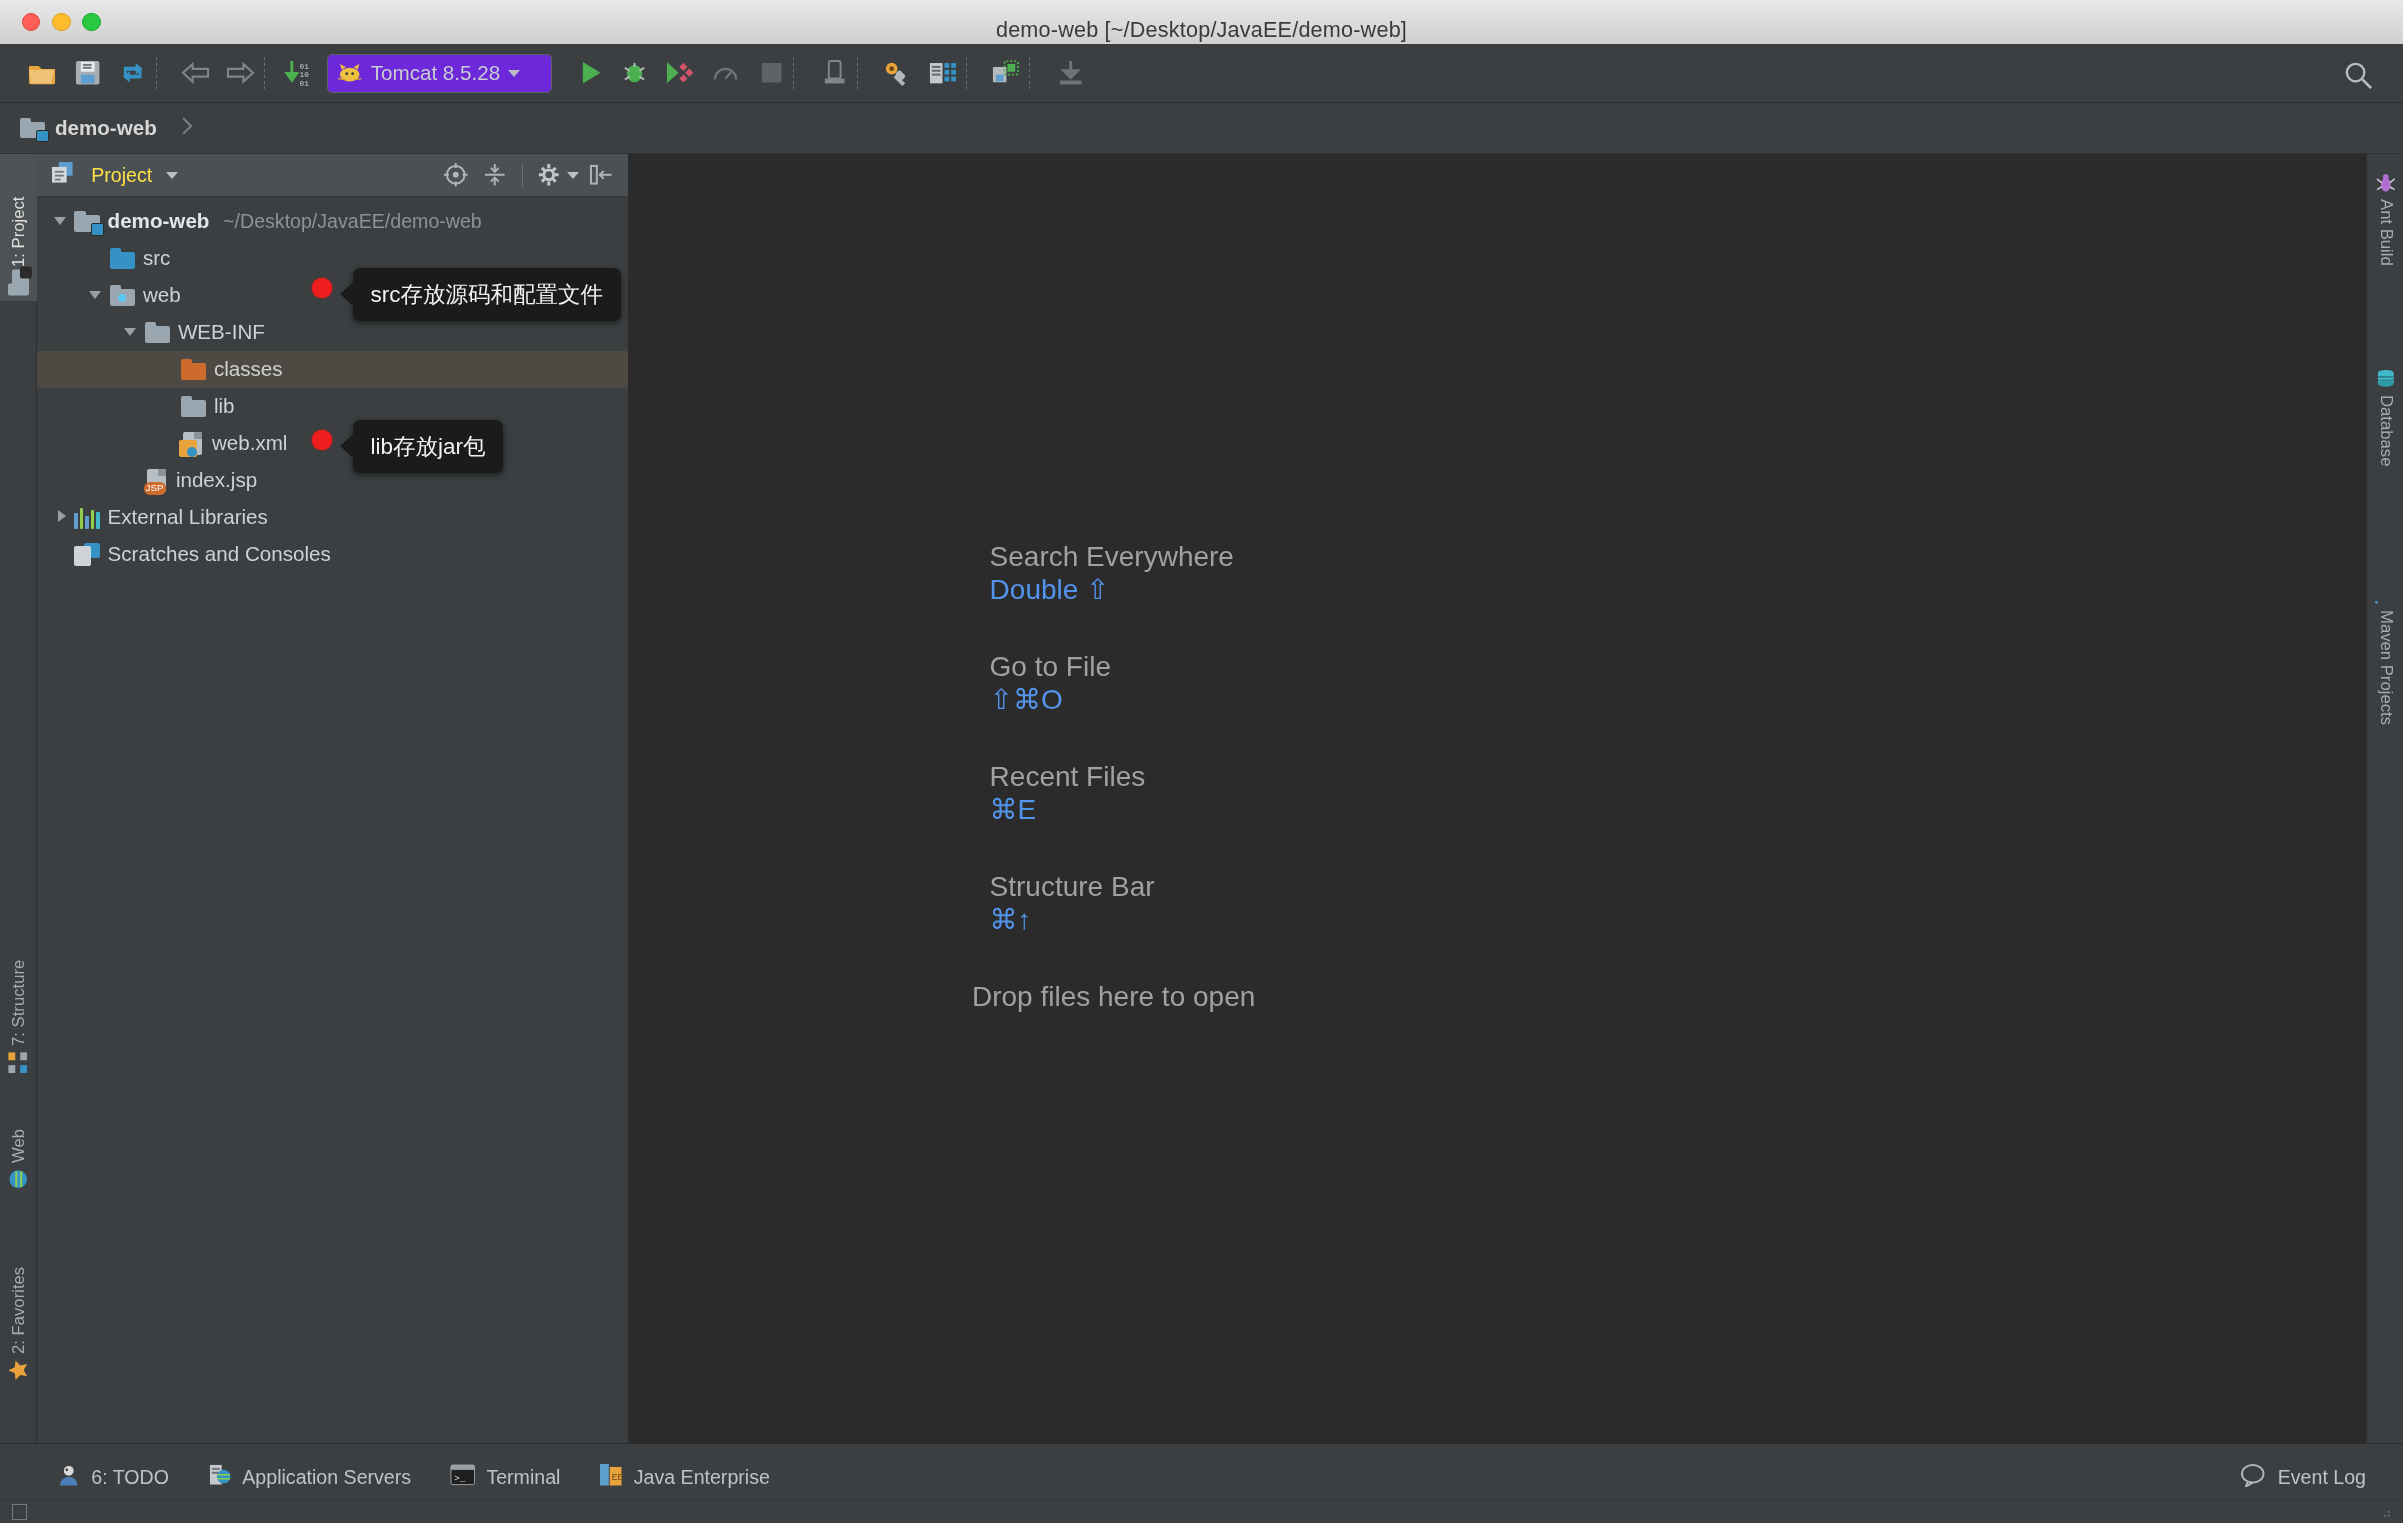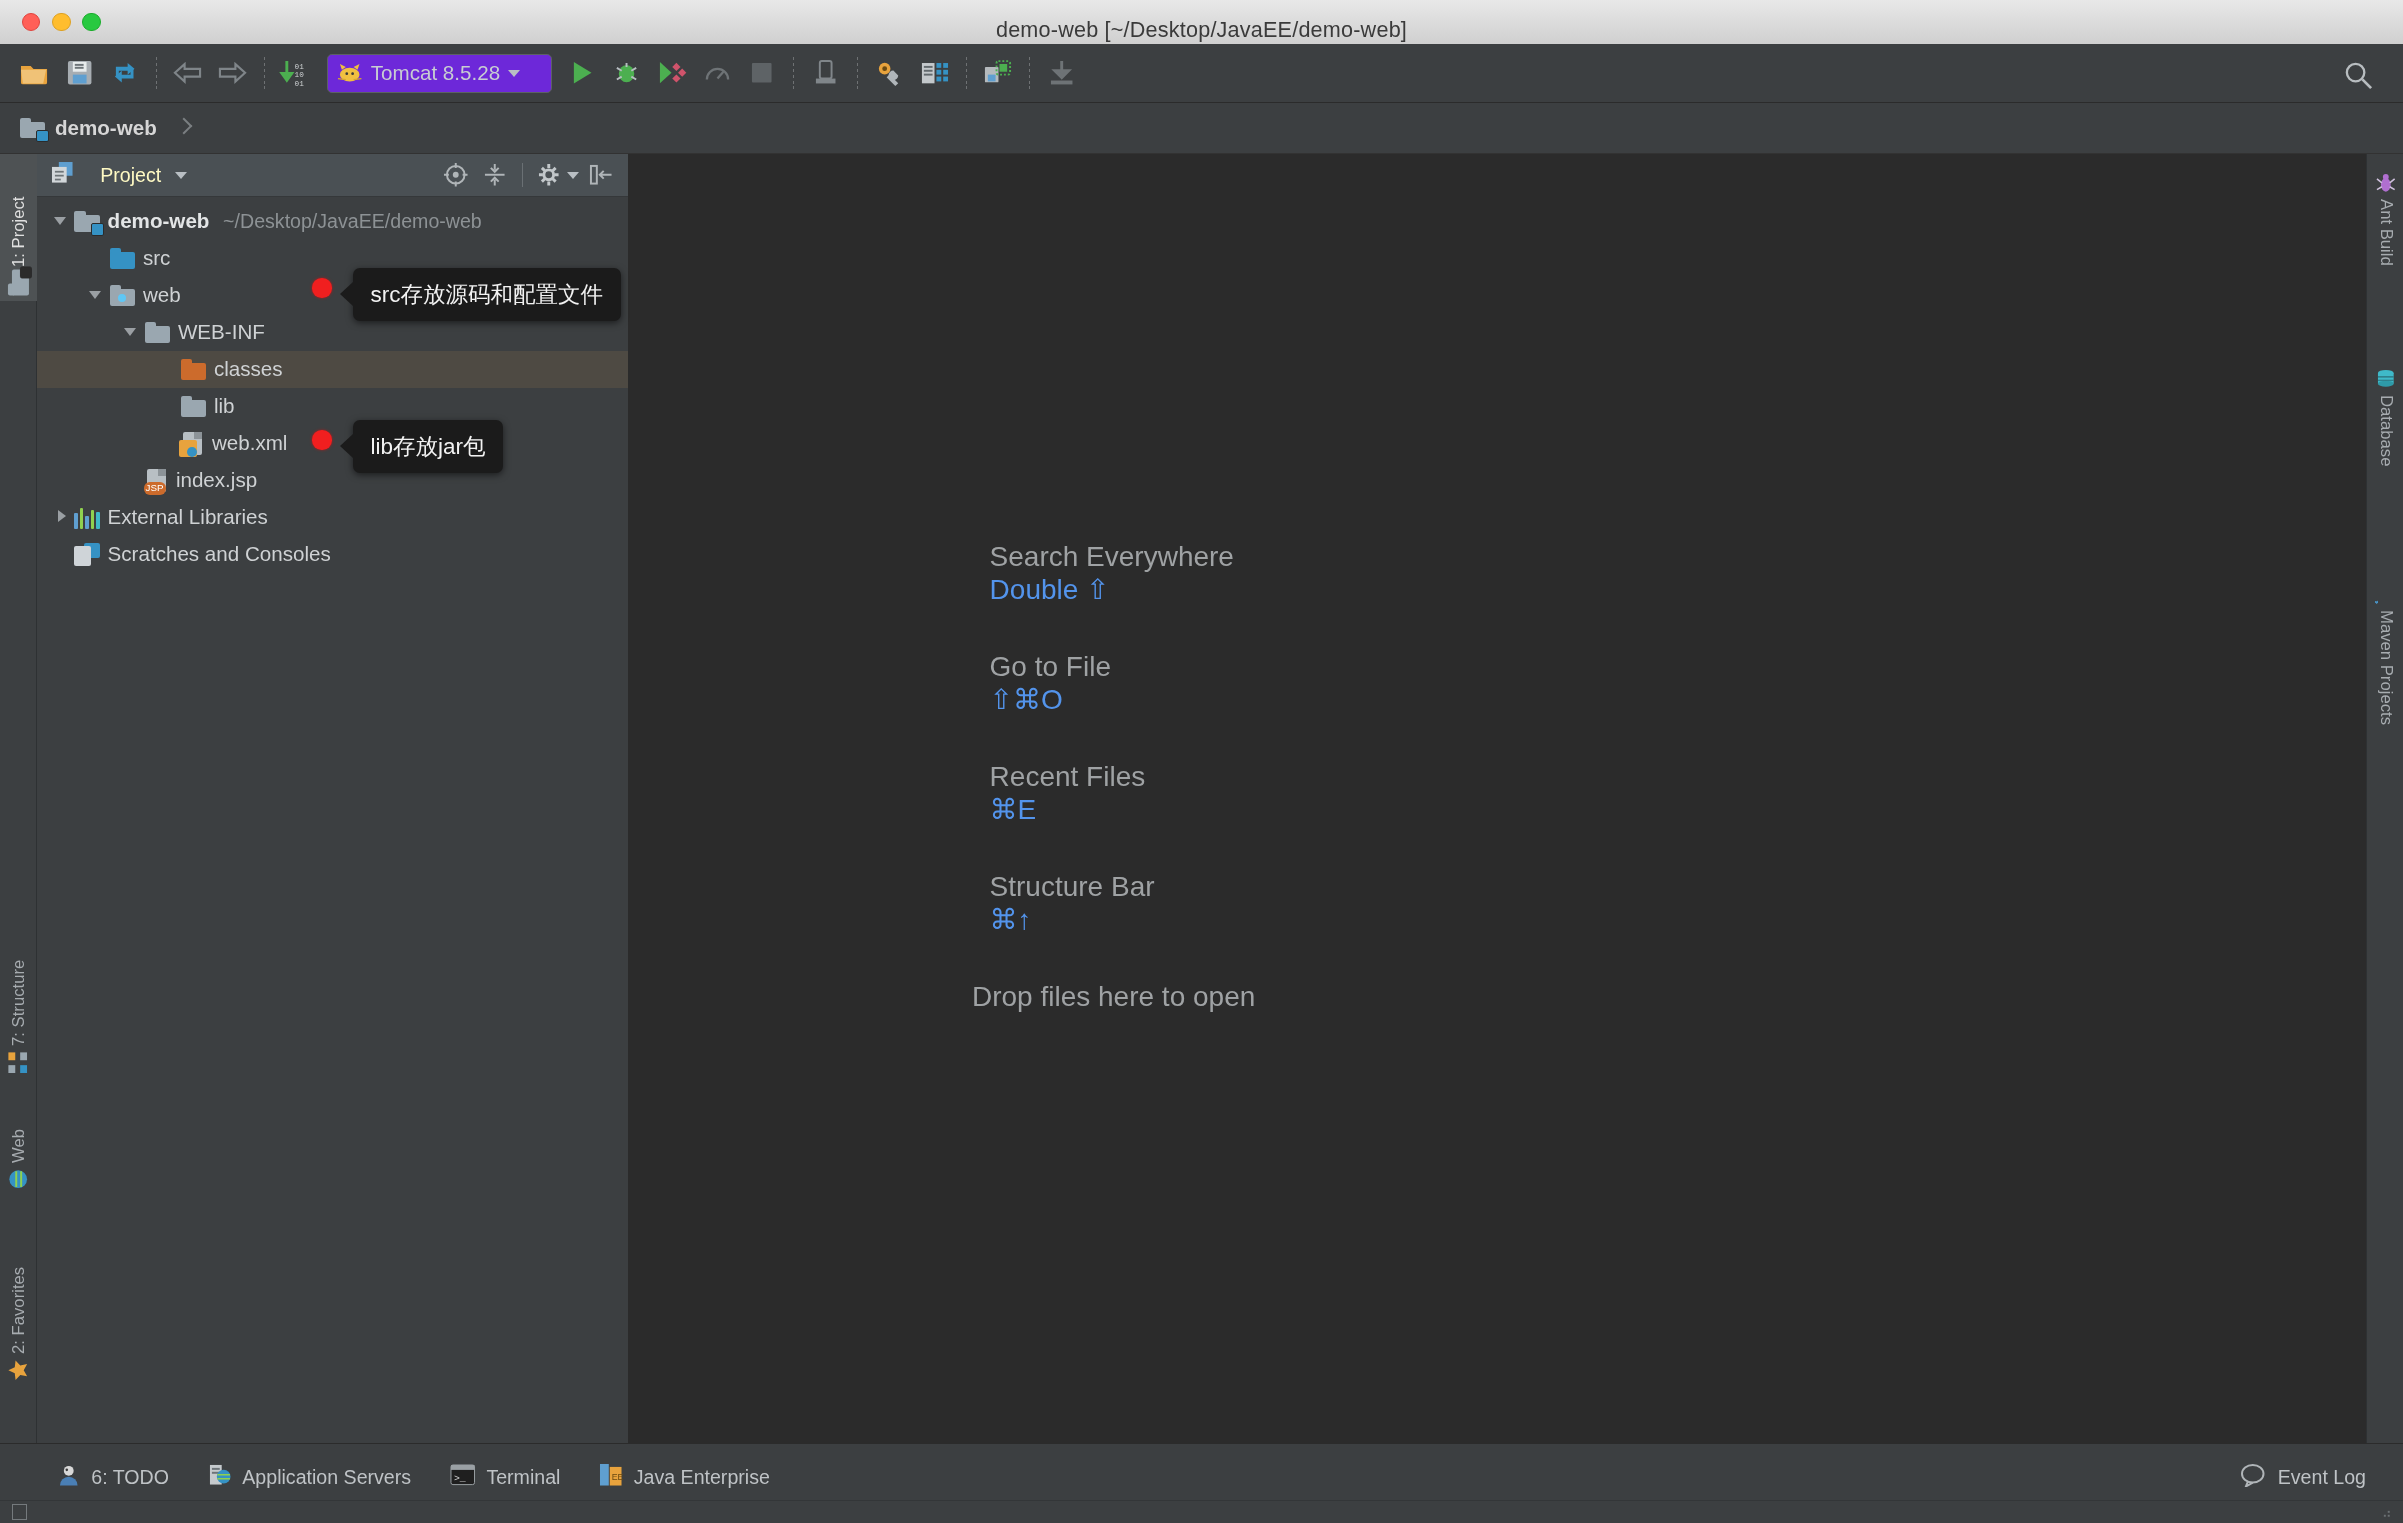--- a/index.html
+++ b/index.html
@@ -29,21 +29,21 @@
   }
 
   
   .toolbar {
     position: absolute; left: 0; top: 44px; width: 2403px; height: 59px;
     background: #3c3f41; border-bottom: 1px solid #2b2b2b;
     display: flex; align-items: center; padding-left: 11.8px;
   }
   .tb-btn {
     width: 45px; height: 45px; display: flex; align-items: center;
-    justify-content: center; border-radius: 2.9px; position: relative;
+    justify-content: flex-end; border-radius: 2.9px; position: relative;
   }
   .sep {
     width: 1px; height: 33px; margin: 0 8.8px;
     background: repeating-linear-gradient(180deg,#6e7173 0 2.9px,transparent 2.9px 5.9px);
   }
   .run-config {
     display: flex; align-items: center; height: 39px;
     border: 1px solid #5c6164; border-radius: 4.9px; background: #6d28d9;
     padding: 0 9.8px 0 7.8px; margin: 0 7.8px; gap: 7.8px; min-width: 225px;
   }
@@ -92,21 +92,21 @@
 
   
   .project-panel {
     position: absolute; left: 37px; top: 154px; width: 592px; bottom: 80px;
     background: #3c3f41; border-right: 1px solid #2b2b2b;
   }
   .pp-header {
     height: 43px; background: #4a5054; border-bottom: 1px solid #35383a;
     display: flex; align-items: center; padding: 0 9.8px 0 13.7px;
   }
-  .pp-title { color: #fef9c3; font-size: 19.6px; margin-left: 26px; }
+  .pp-title { color: #fde047; font-size: 19.6px; margin-left: 17px; }
   .pp-header-tools { margin-left: auto; display: flex; align-items: center; gap: 3.9px; }
   .pp-tool { width: 35px; height: 33px; display:flex; align-items:center; justify-content:center; }
   .pp-divider { width: 1px; height: 23.5px; background: #6a7074; margin: 0 5.9px; }
 
   .tree { padding-top: 5.9px; position: relative; }
   .trow {
     height: 37px; display: flex; align-items: center;
     color: #cfd2d4; font-size: 20.6px; white-space: nowrap; position: relative;
   }
   .trow.selected { background: #4e4a43; }

